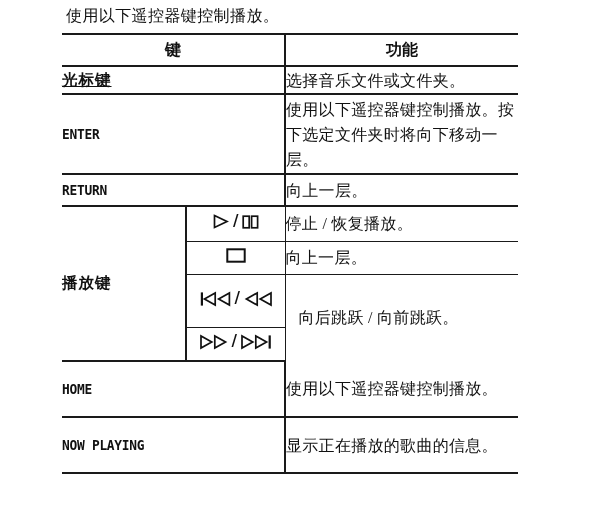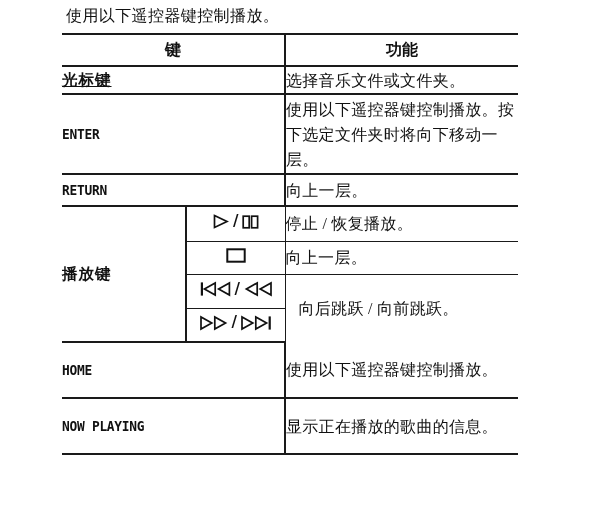--- a/index.html
+++ b/index.html
@@ -162,21 +162,21 @@
         <td class="cell-key latin rule-bot vdiv-r" colspan="2" style="height:80px;">ENTER</td>
         <td class="cell-desc rule-bot" style="line-height:25px;">使用以下遥控器键控制播放。按下选定文件夹时将向下移动一层。</td>
       </tr>
 
       <tr>
         <td class="cell-key latin rule-bot vdiv-r" colspan="2" style="height:32px;">RETURN</td>
         <td class="cell-desc rule-bot">向上一层。</td>
       </tr>
 
       <tr>
-        <td class="cell-key cn rule-bot vdiv-r" rowspan="4" style="height:136px; vertical-align:middle;">播放键</td>
+        <td class="cell-key cn rule-bot vdiv-r" rowspan="4" style="height:155px; vertical-align:middle;">播放键</td>
 
         <td class="cell-sym rule-thin vdiv-r-th" style="height:35px;">
           <span class="sym">
 
             <svg width="17" height="15" viewBox="0 0 17 15" aria-hidden="true">
               <polygon points="2.5,1.6 15,7.5 2.5,13.4" fill="none" stroke="#111" stroke-width="1.7" stroke-linejoin="miter"></polygon>
             </svg>
             <span class="slash">/</span>
 
             <svg width="17" height="14" viewBox="0 0 17 14" aria-hidden="true">

